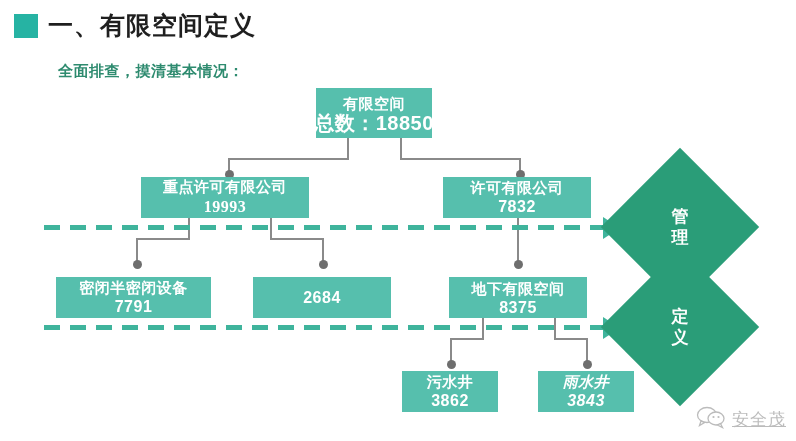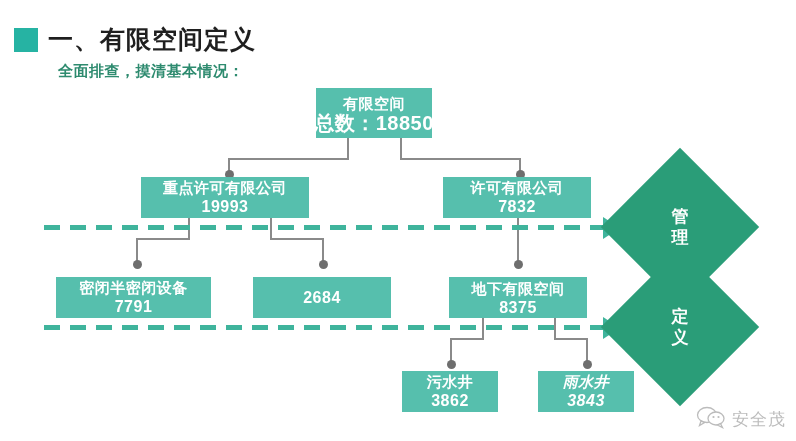--- a/index.html
+++ b/index.html
@@ -14,21 +14,21 @@
     position: relative;
     width: 796px;
     height: 441px;
     background: #ffffff;
     overflow: hidden;
   }
 
   
   #header {
     position: absolute;
-    left: 0; top: 16px;
+    left: 0; top: 2px;
     width: 644px;
     height: 46px;
   }
   #header-bullet {
     position: absolute;
     left: 14px; top: 12px;
     width: 24px; height: 24px;
     background: #26b3a3;
   }
   #header-title {
@@ -145,20 +145,21 @@
     align-items: center;
     gap: 6px;
     opacity: 0.45;
     z-index: 7;
   }
   #watermark .wm-text {
     font-size: 17px;
     color: #6b6b6b;
     letter-spacing: 1px;
     font-weight: normal;
+    text-decoration: underline;
   }
 </style>
 </head>
 <body>
 
 <div id="stage">
 
   <div id="header">
     <div id="header-bullet"></div>
     <div id="header-title">一、有限空间定义</div>
@@ -215,21 +216,21 @@
   <div class="diamond-label" style="left:668px; top:306px;">
     <div>定</div>
     <div>义</div>
   </div>
 
   <div class="node root" style="left:316px; top:88px; width:116px; height:50px;">
     <div class="nlabel">有限空间</div>
     <div class="nvalue">总数：18850</div>
   </div>
 
-  <div class="node" style="left:141px; top:177px; width:168px; height:41px;">
+  <div class="node" style="left:141px; top:177px; width:168px; height:41px;font-family:Liberation Serif, serif;">
     <div class="nlabel">重点许可有限公司</div>
     <div class="nvalue">19993</div>
   </div>
 
   <div class="node" style="left:443px; top:177px; width:148px; height:41px;">
     <div class="nlabel">许可有限公司</div>
     <div class="nvalue">7832</div>
   </div>
 
   <div class="node" style="left:56px; top:277px; width:155px; height:41px;">

